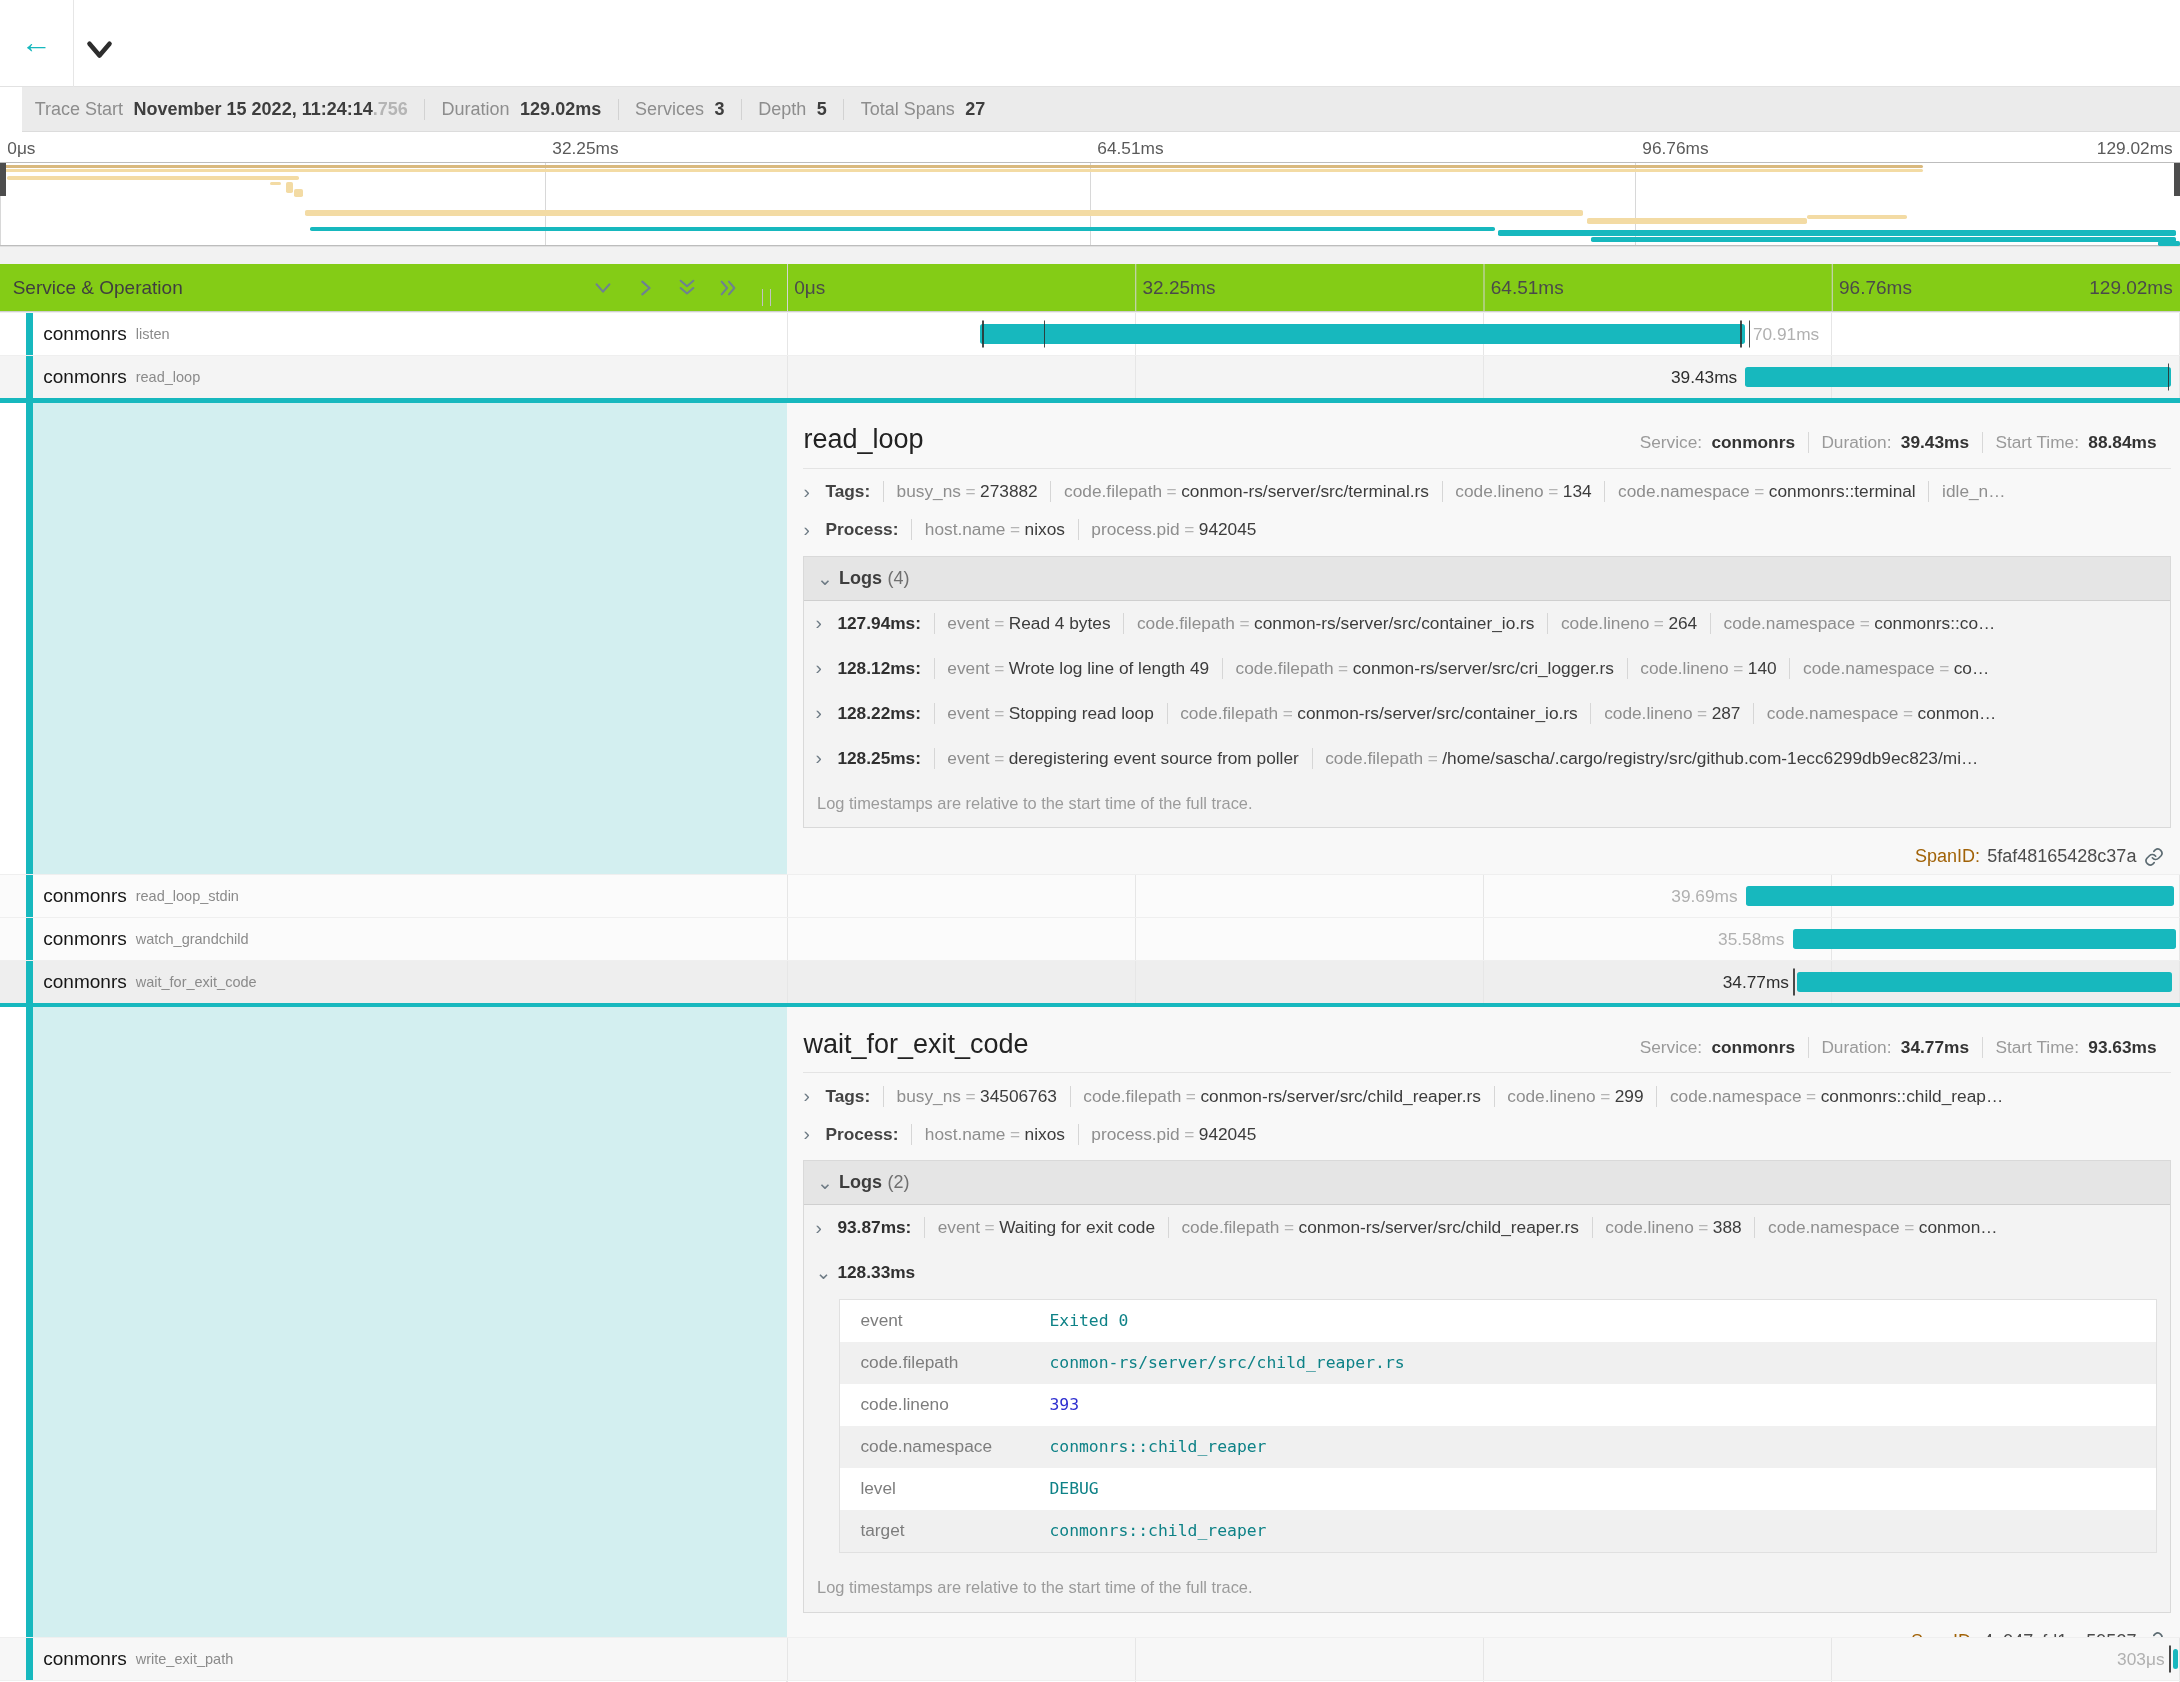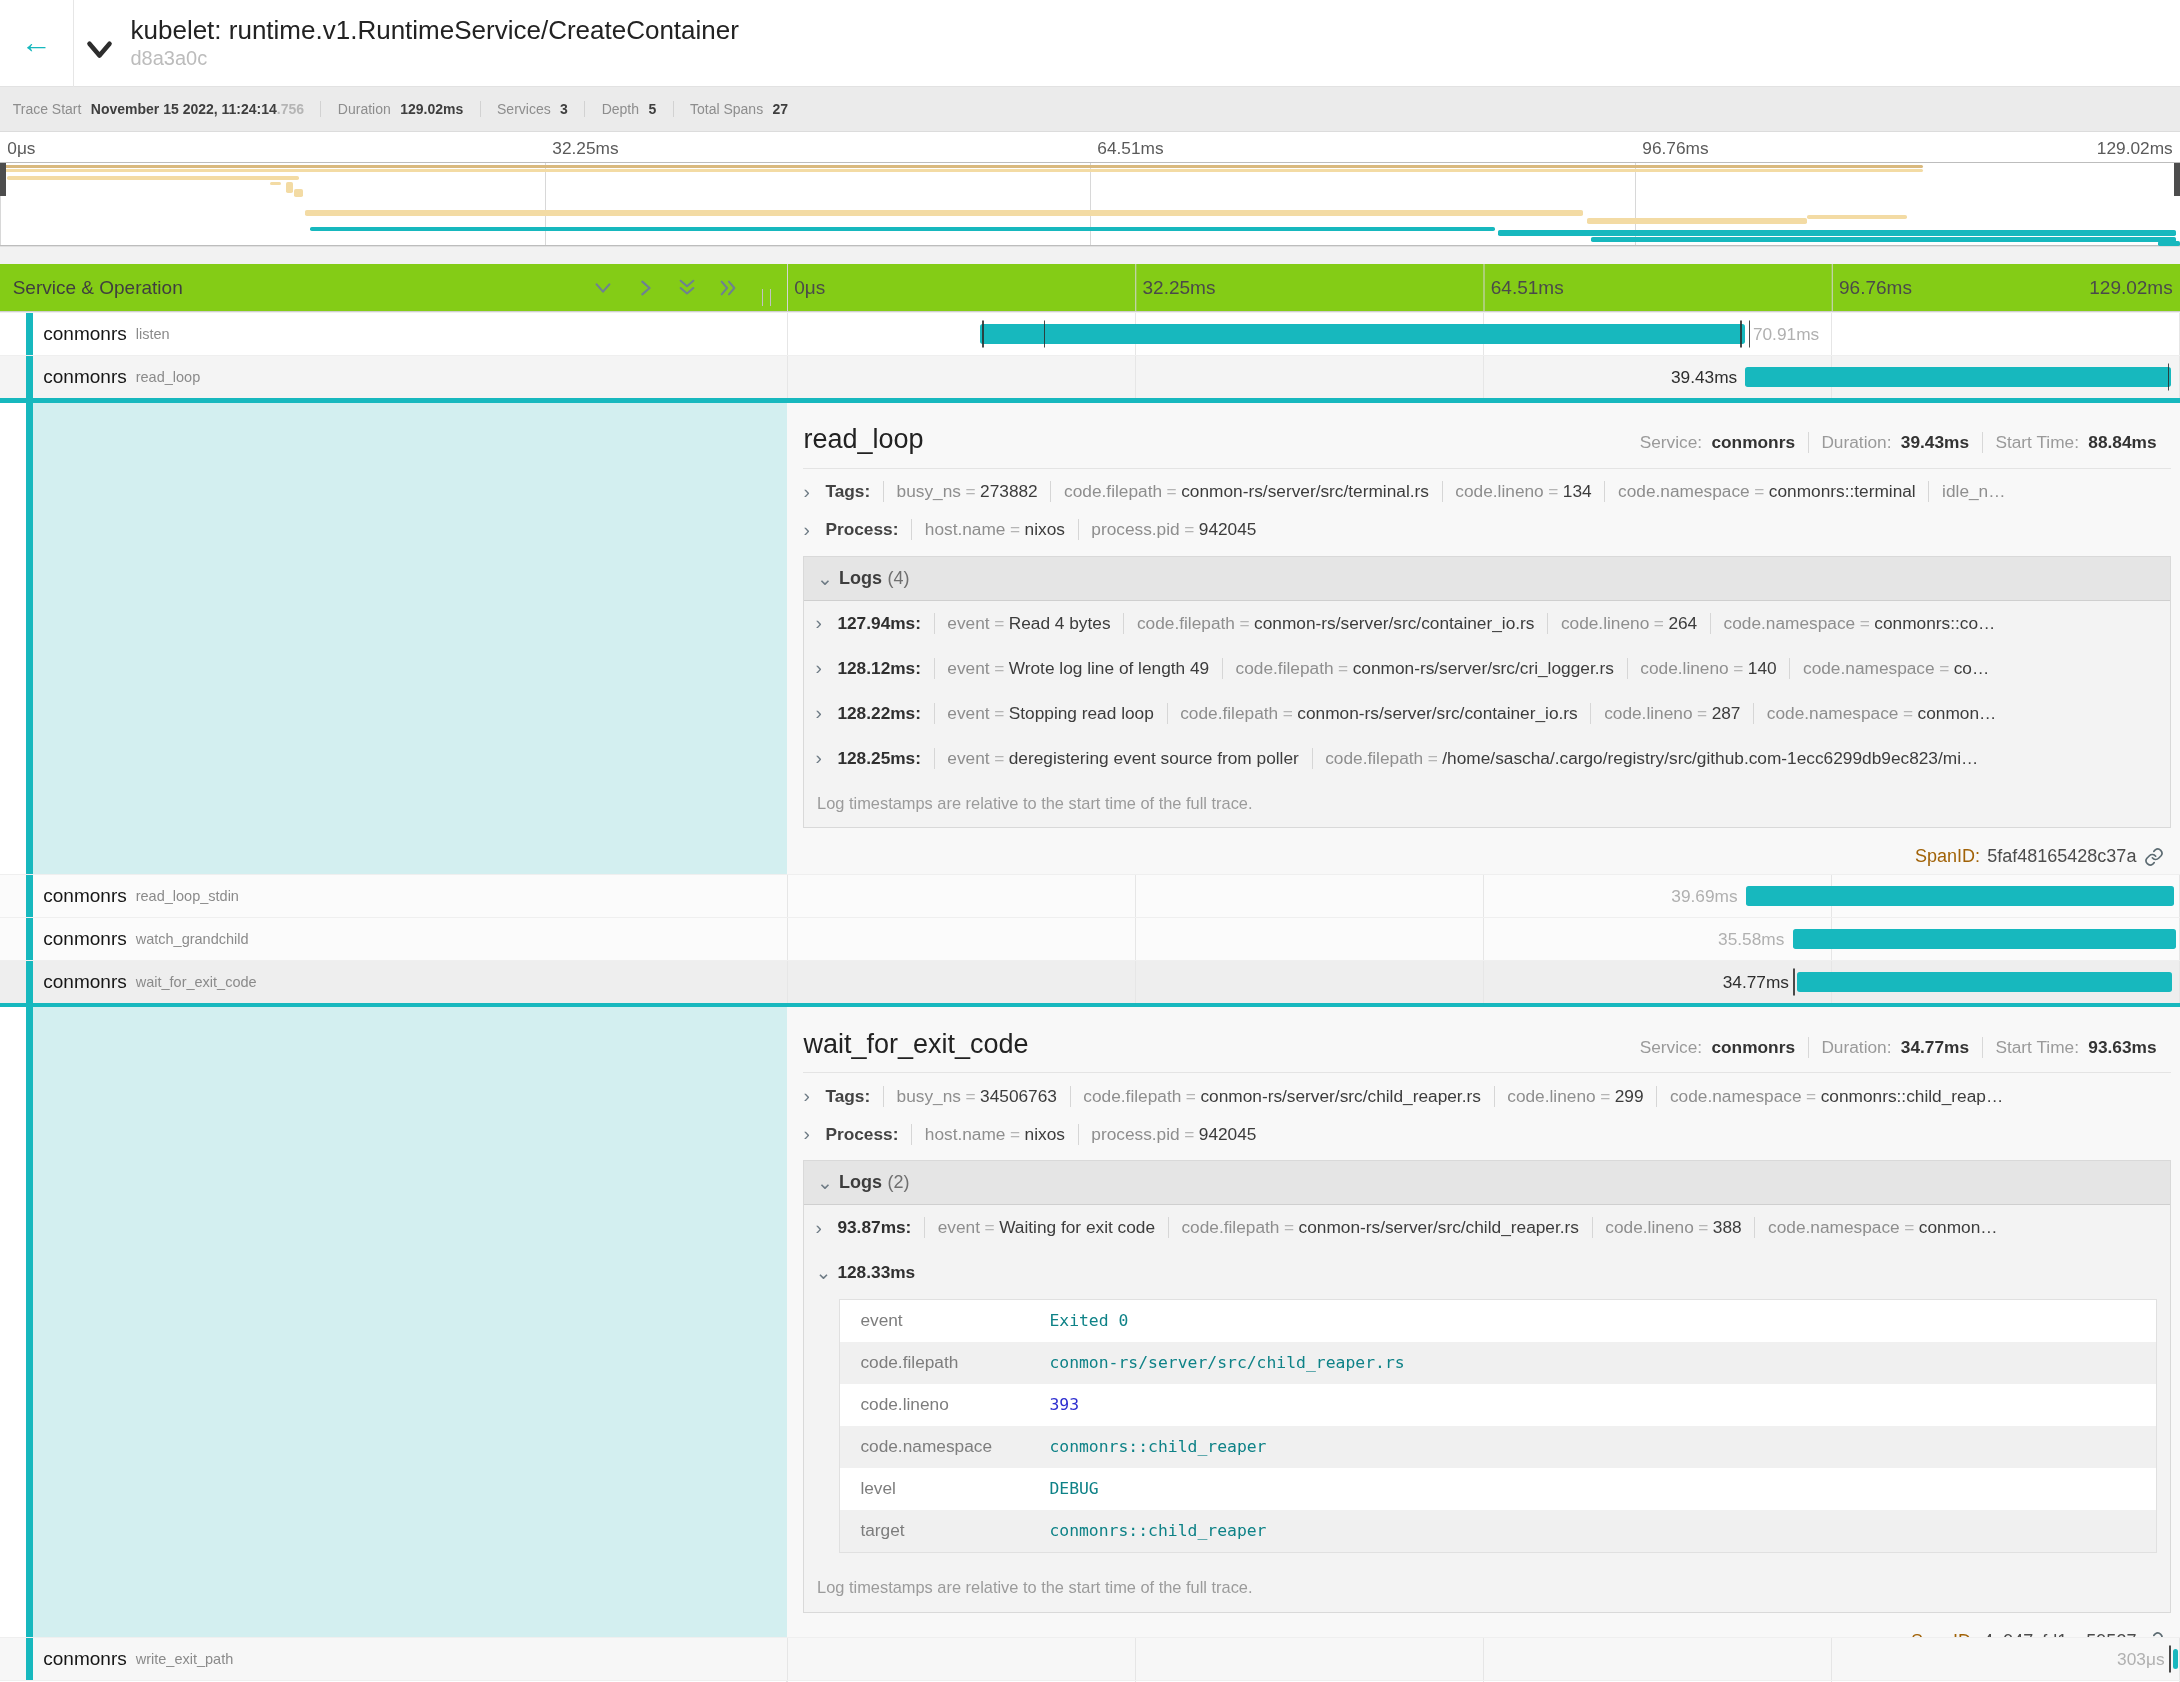--- a/index.html
+++ b/index.html
@@ -18,21 +18,21 @@
   .find-group { display:flex; width:459px; border:0.9px solid #d9d9d9; border-radius:4.5px; overflow:hidden; background:#fff; }
   .find-input { flex:1; border:none; outline:none; padding:0 14.5px; font-size:19px; color:#444; background:#fff; font-family:"Liberation Sans",sans-serif;}
   .find-input::placeholder { color:#c8c8c8; }
   .find-tools { display:flex; align-items:center; gap:22px; padding:0 18px; background:#f5f5f5; border-left:0.9px solid #e3e3e3; color:#cfcfcf; font-size:19px; }
   .find-tools span { cursor:pointer; }
   .sq-btn { width:55px; border:0.9px solid #d9d9d9; border-radius:4.5px; background:#fff; display:flex; align-items:center; justify-content:center; font-size:24.5px; color:#4a4a4a; cursor:pointer; }
   .view-btn { border:0.9px solid #d9d9d9; border-radius:4.5px; background:#fff; display:flex; align-items:center; gap:11px; padding:0 18px; font-size:19px; color:#434343; cursor:pointer; }
   .view-btn .caret { font-size:13.6px; color:#7a7a7a; }
 
   
-  .summary-bar { height:45px; background:#ebebeb; border-bottom:0.9px solid #dcdcdc; display:flex; align-items:center; padding:0 12.7px; font-size:14px; }
+  .summary-bar { height:45px; background:#ebebeb; border-bottom:0.9px solid #dcdcdc; display:flex; align-items:center; padding:0 12.7px; font-size:18px;margin-left:22px; }
   .sum-item { color:#8d8d8d; padding:0 16.4px; border-left:0.9px solid #d2d2d2; white-space:nowrap; }
   .sum-item:first-child { border-left:none; padding-left:0; }
   .sum-item b { color:#3e3e3e; font-weight:700; margin-left:5.5px; }
   .sum-item .muted { color:#b5b5b5; font-weight:700; }
 
   
   .mini-ticks { height:30px; position:relative; font-size:17.3px; color:#5a5a5a; background:#fff; }
   .tick-label { position:absolute; top:5.5px; }
   .mini-canvas { height:84px; margin:0; position:relative; border:0.9px solid #bdbdbd; border-left:none; border-right:none; background:
      linear-gradient(90deg,#d8d8d8 0.9px,transparent 0.9px); background-size:25% 100%; }
@@ -108,24 +108,20 @@
 
 <div class="app-header">
   <div class="back-btn">
     <span>←</span>
   </div>
   <div class="collapse-toggle">
     <svg class="icon" width="31" height="22" viewBox="0 0 34 24">
       <polyline points="6,4 17,17 28,4" fill="none" stroke="#2d2d2d" stroke-width="5" stroke-linecap="round" stroke-linejoin="round"></polyline>
     </svg>
   </div>
-  <div class="title-wrap">
-    <div class="trace-title">kubelet: runtime.v1.RuntimeService/CreateContainer</div>
-    <div class="trace-id">d8a3a0c</div>
-  </div>
 </div>
 
 <div class="summary-bar" id="summary-items">
     <div class="sum-item">Trace Start <b>November 15 2022, 11:24:14<span class="muted">.756</span></b></div>
     <div class="sum-item">Duration <b>129.02ms</b></div>
     <div class="sum-item">Services <b>3</b></div>
     <div class="sum-item">Depth <b>5</b></div>
     <div class="sum-item">Total Spans <b>27</b></div>
   </div>
 

